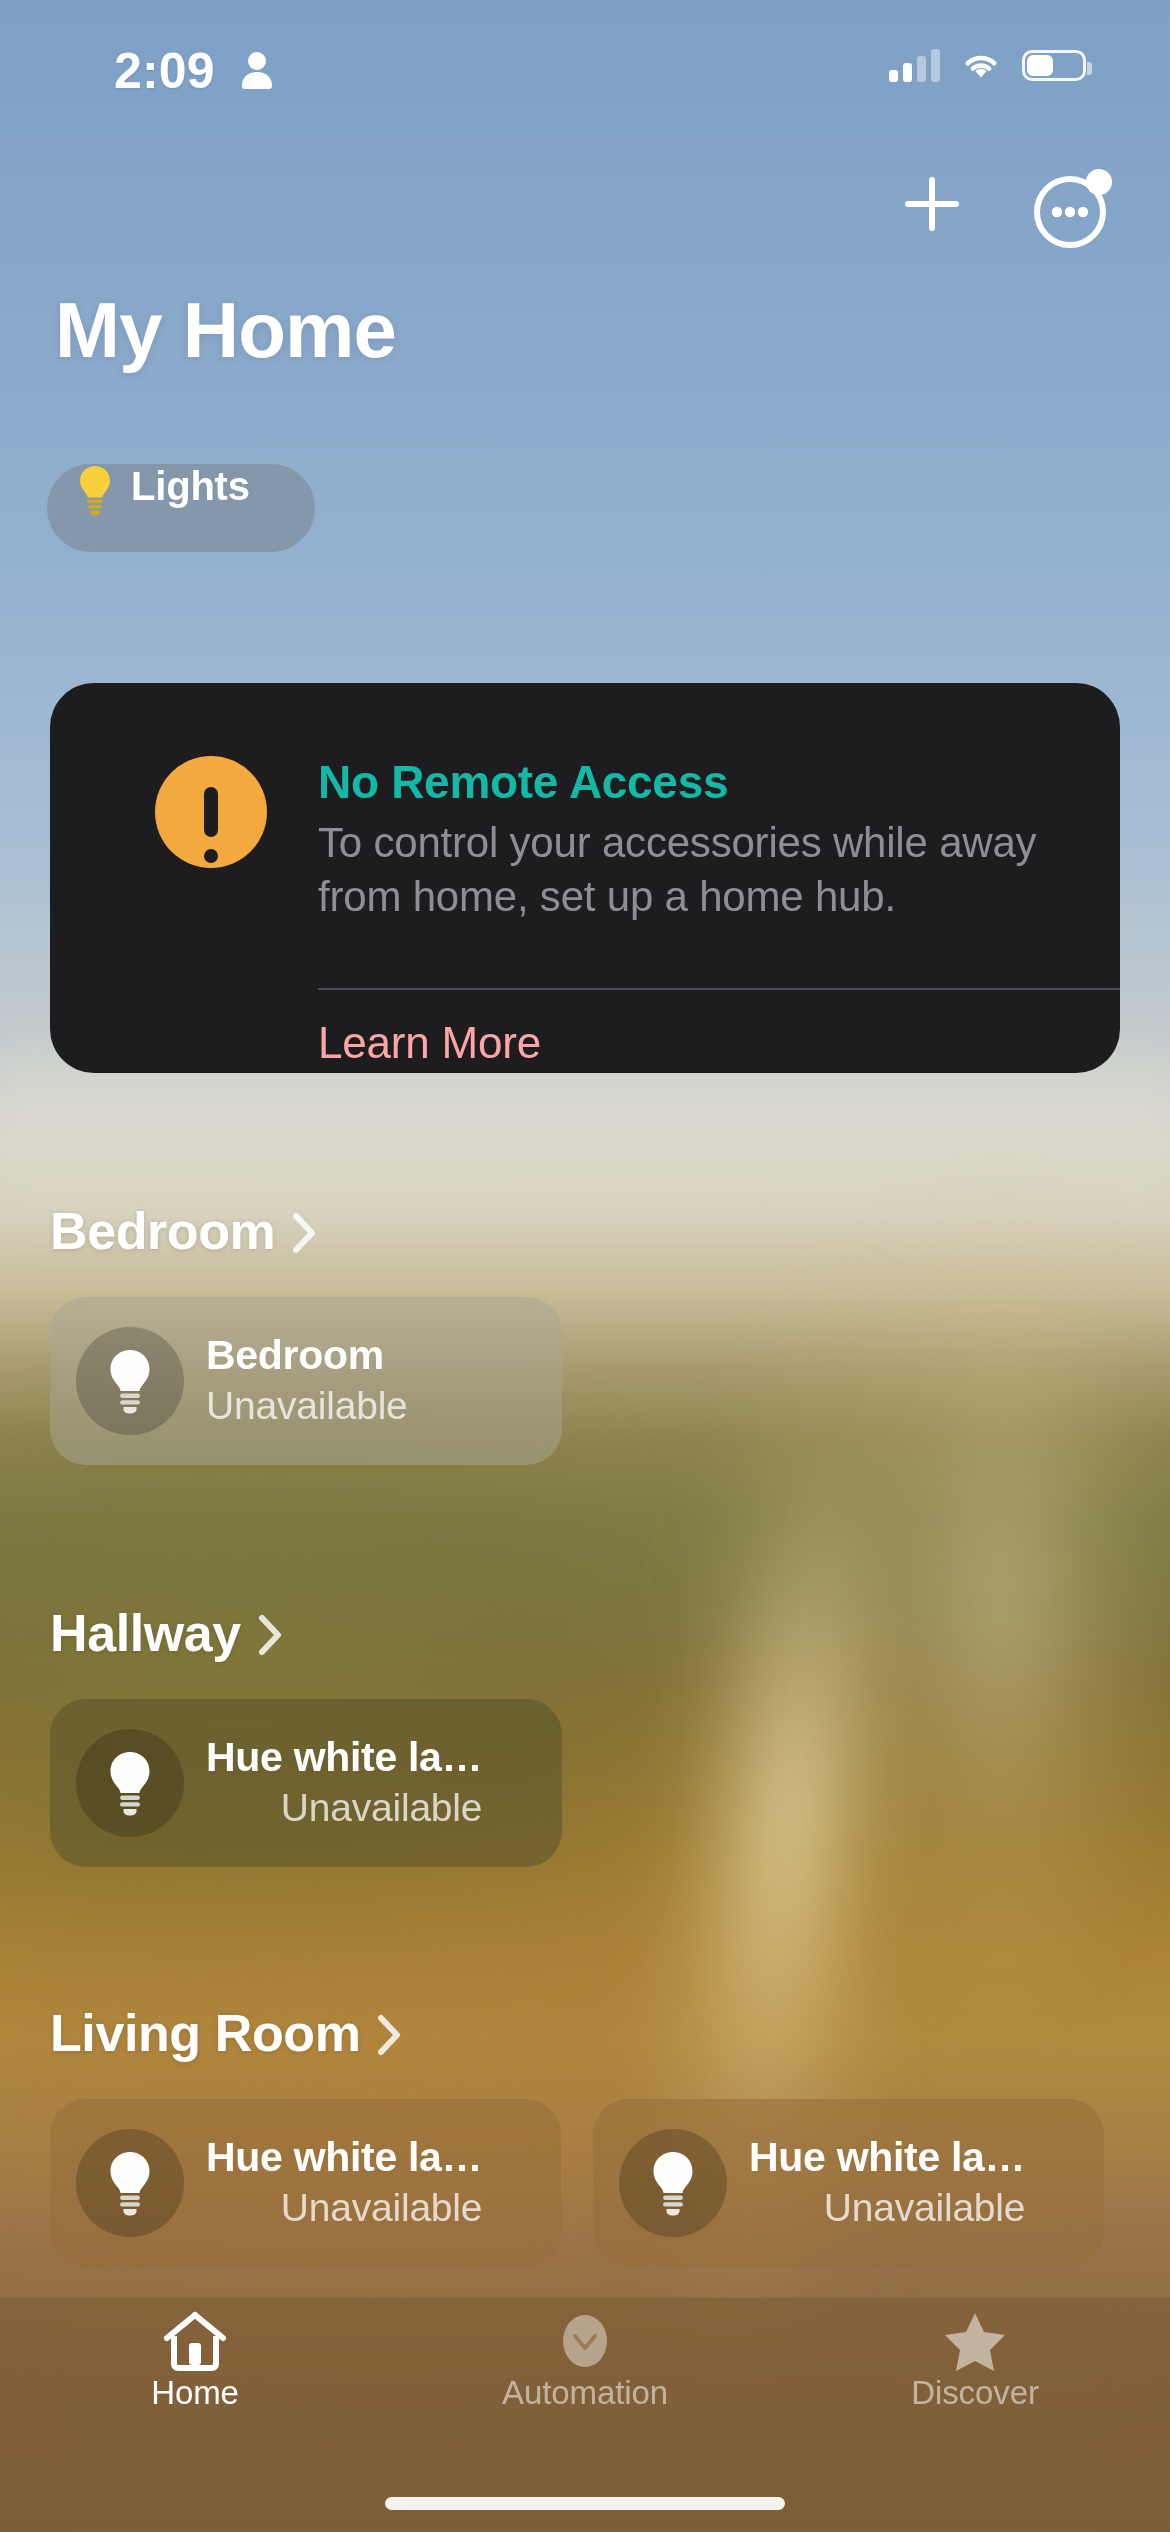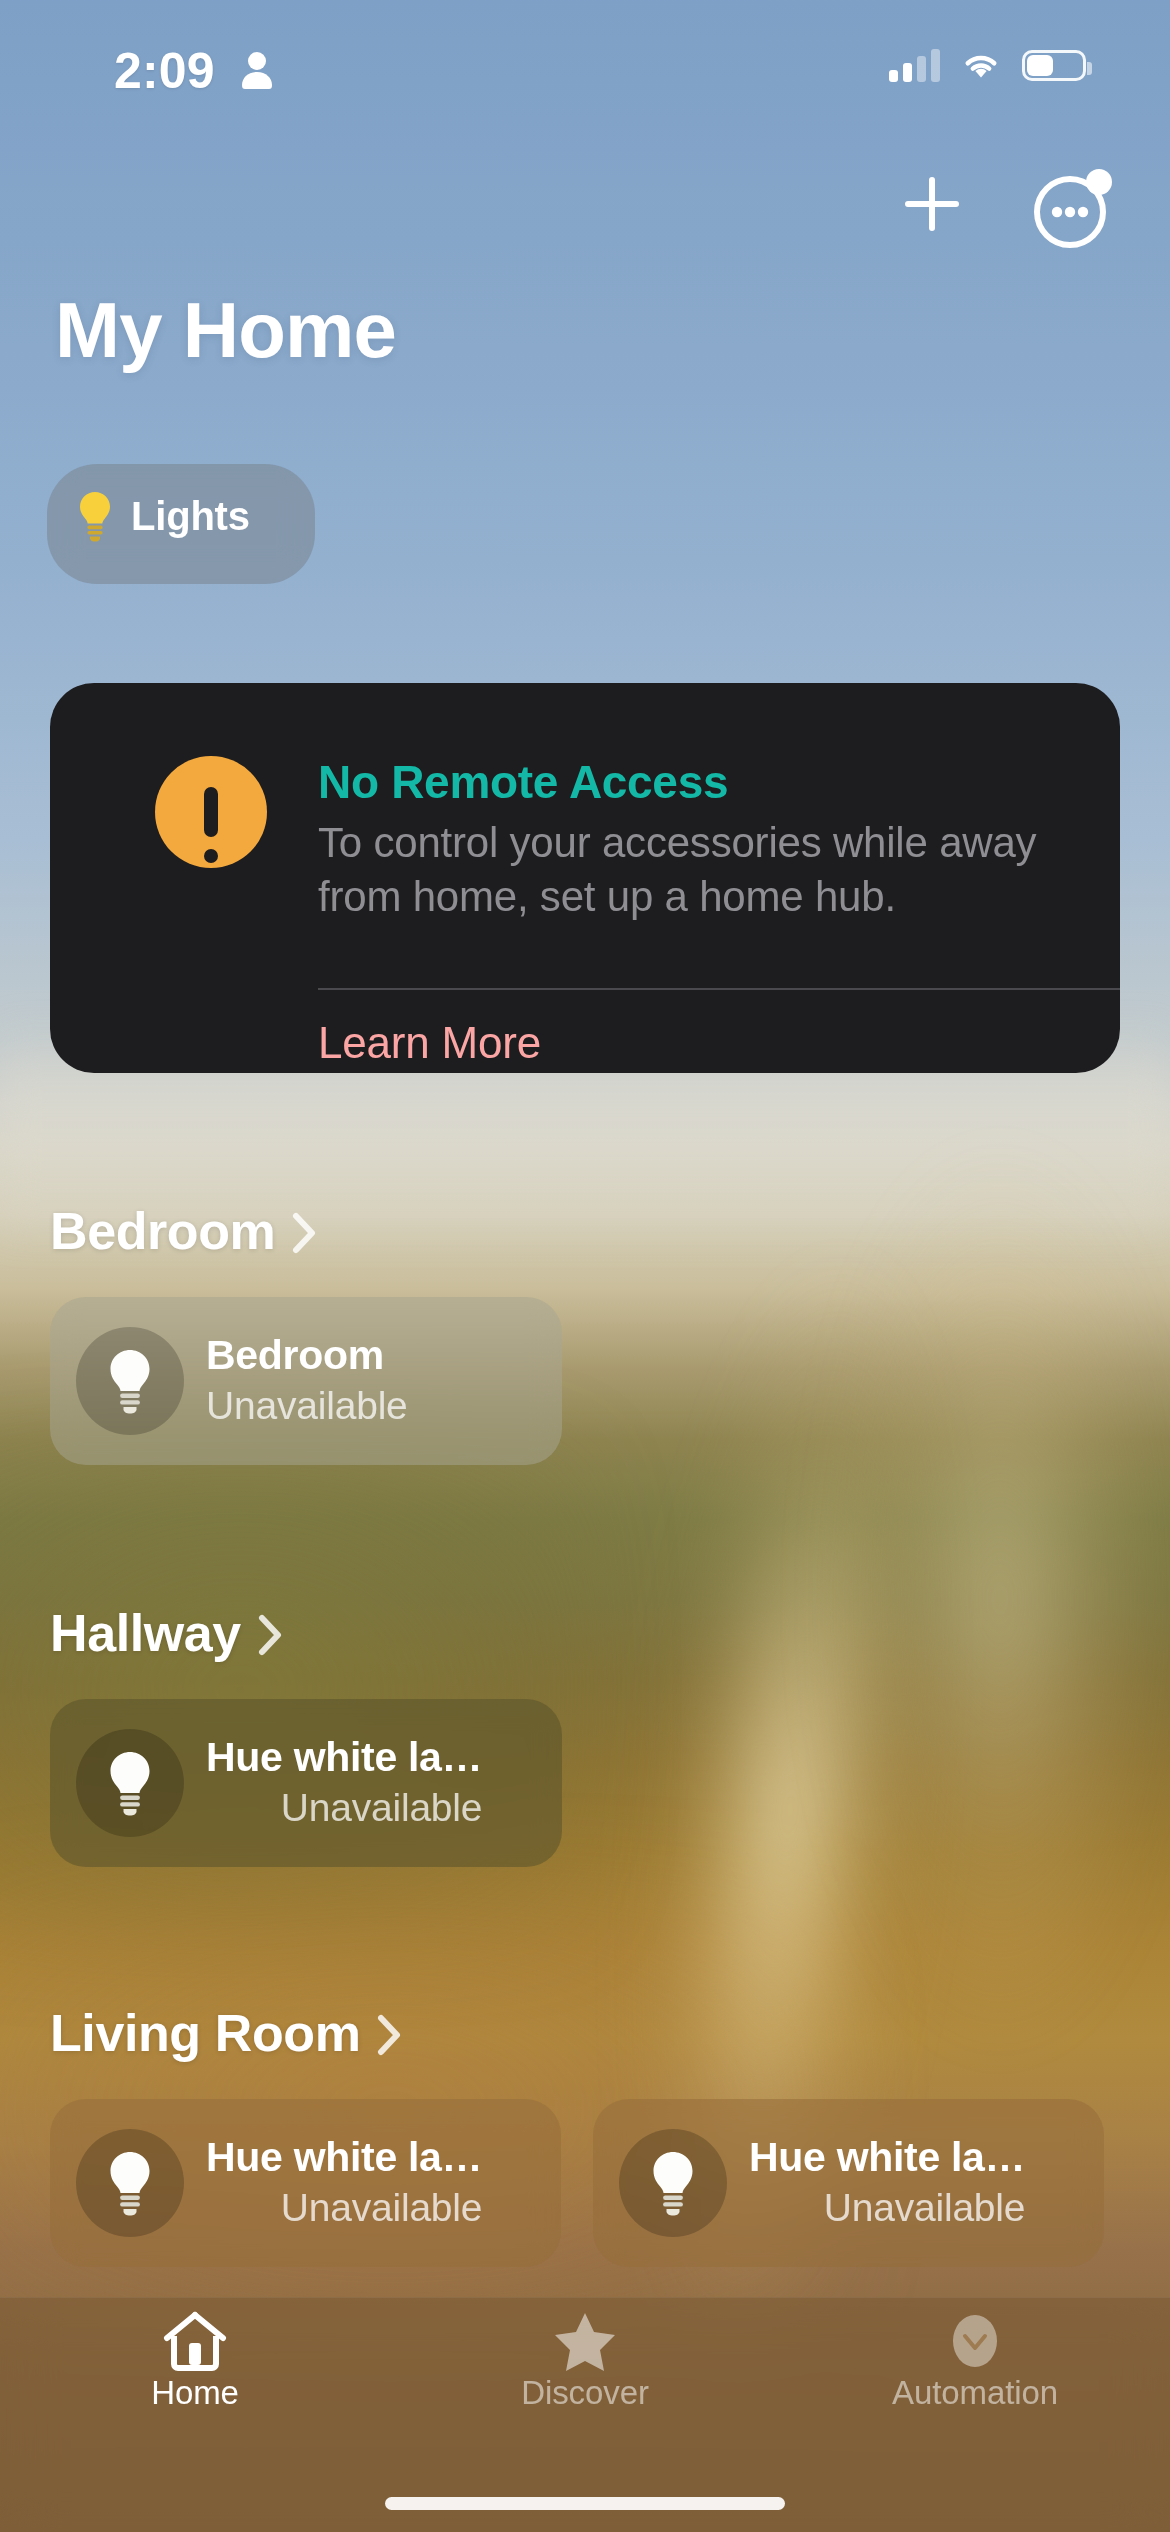--- a/index.html
+++ b/index.html
@@ -164,22 +164,22 @@
     position:absolute; left:47px; top:285px;
     font-size:78px; font-weight:700; color:#ffffff;
     letter-spacing:-0.8px; z-index:20;
     text-shadow:0 2px 8px rgba(40,60,90,0.14);
     margin-left:8px;
   }
 
   
   .chip {
     position:absolute; left:47px; top:464px;
-    height:120px; min-width:268px;
-    display:flex; align-items:center; gap:16px;
+    height:88px; min-width:268px;
+    display:flex; align-items:flex-start; gap:16px;
     padding:0 34px 16px 28px;
     border-radius:50px;
     background:rgba(124,137,150,0.62);
     backdrop-filter:blur(16px);
     z-index:20;
   }
   .chip-icon { width:40px; height:52px; }
   .chip-label {
     font-size:40px; font-weight:600; color:#ffffff;
     letter-spacing:-0.2px;
@@ -482,32 +482,32 @@
           <path d="M34 5L6 28" stroke="#ffffff" stroke-width="6" fill="none" stroke-linecap="round"></path>
           <path d="M34 5l28 23" stroke="#ffffff" stroke-width="6" fill="none" stroke-linecap="round"></path>
           <path d="M13 26v28a4 4 0 0 0 4 4h34a4 4 0 0 0 4-4V26" stroke="#ffffff" stroke-width="6" fill="none" stroke-linejoin="round"></path>
           <rect x="28" y="33" width="12" height="22" rx="3" fill="#ffffff"></rect>
         </svg>
       </div>
       <div class="tab-label">Home</div>
     </div>
     <div class="tab inactive">
       <div class="tab-icon">
-        <svg width="66" height="62" viewBox="0 0 66 62">
-          <path d="M33 3l9 19 21 3-15 15 4 21-19-10-19 10 4-21L3 25l21-3z" fill="rgba(255,255,255,0.52)"></path>
-        </svg>
-      </div>
-      <div class="tab-label">Discover</div>
-    </div>
-    <div class="tab inactive">
-      <div class="tab-icon">
         <svg width="62" height="62" viewBox="0 0 62 62">
           <ellipse cx="31" cy="31" rx="22" ry="26" fill="rgba(255,255,255,0.42)"></ellipse>
           <path d="M21 26l10 12 10-12" stroke="rgba(150,110,60,0.75)" stroke-width="4" fill="none" stroke-linecap="round" stroke-linejoin="round"></path>
         </svg>
       </div>
       <div class="tab-label">Automation</div>
     </div>
+    <div class="tab inactive">
+      <div class="tab-icon">
+        <svg width="66" height="62" viewBox="0 0 66 62">
+          <path d="M33 3l9 19 21 3-15 15 4 21-19-10-19 10 4-21L3 25l21-3z" fill="rgba(255,255,255,0.52)"></path>
+        </svg>
+      </div>
+      <div class="tab-label">Discover</div>
+    </div>
   </div>
 
   <div class="home-indicator"></div>
 
 </div>
 
 </body></html>

